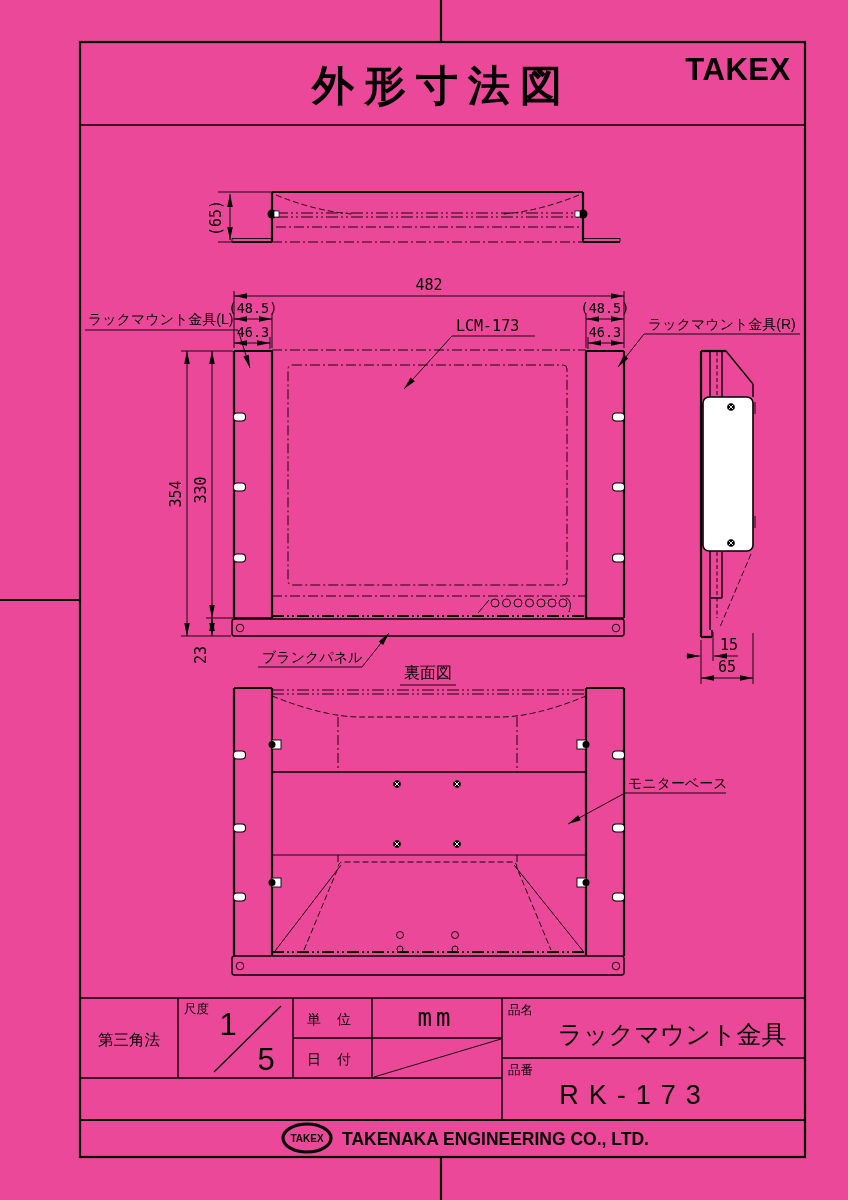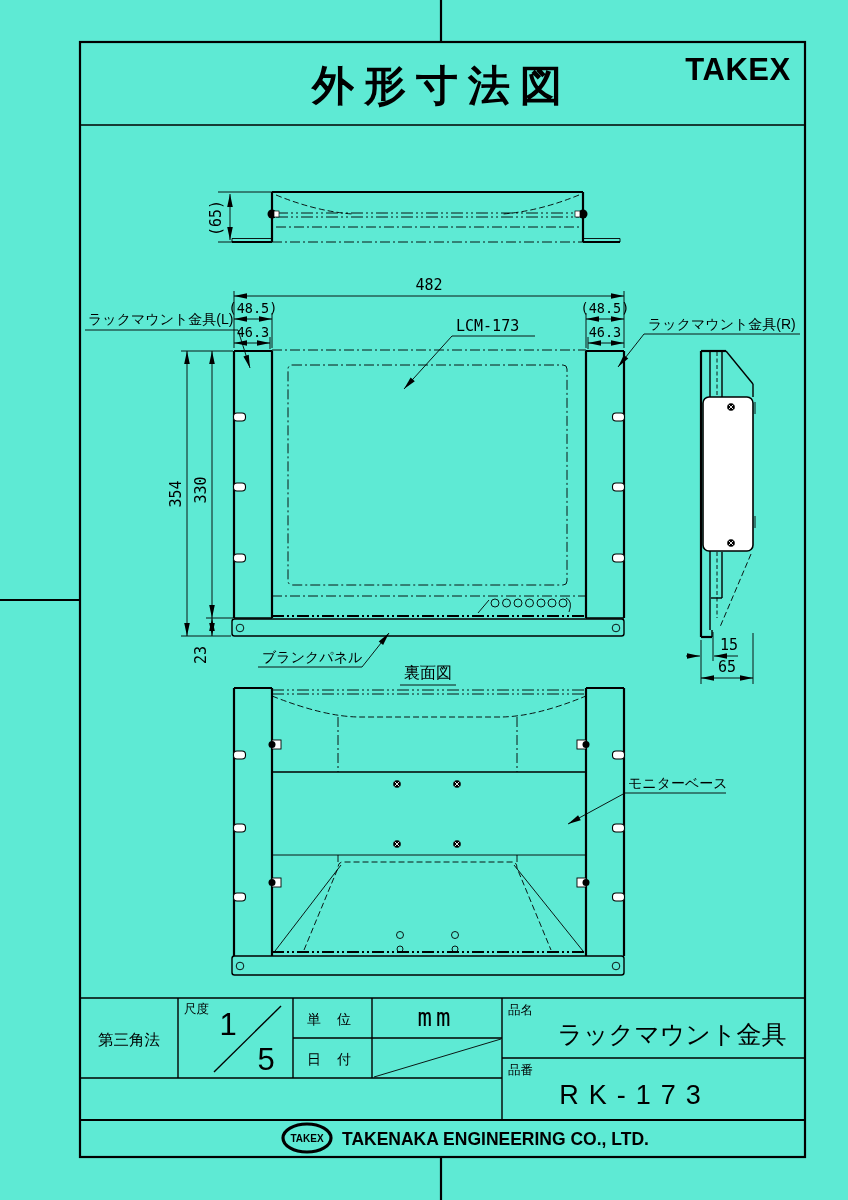--- a/index.html
+++ b/index.html
@@ -1,16 +1,16 @@
 <!DOCTYPE html>
 <html><head>
 <meta charset="utf-8">
 <style>
   html,body{margin:0;padding:0;background:#fff;}
-  .sheet{width:848px;height:1200px;position:relative;background:#5eead4;}
+  .sheet{width:848px;height:1200px;position:relative;background:#ec4899;}
   svg{display:block;}
   
   .thk{stroke:#000;stroke-width:2.2;fill:none;}
   .med{stroke:#000;stroke-width:1.4;fill:none;}
   .thn{stroke:#000;stroke-width:0.9;fill:none;}
   .dim{stroke:#000;stroke-width:0.9;fill:none;}
   
   .dd {stroke-dasharray:10 3 2 3;}     
   .ddd{stroke-dasharray:12 3 2 3 2 3;} 
   .dsh{stroke-dasharray:6 3;}          

